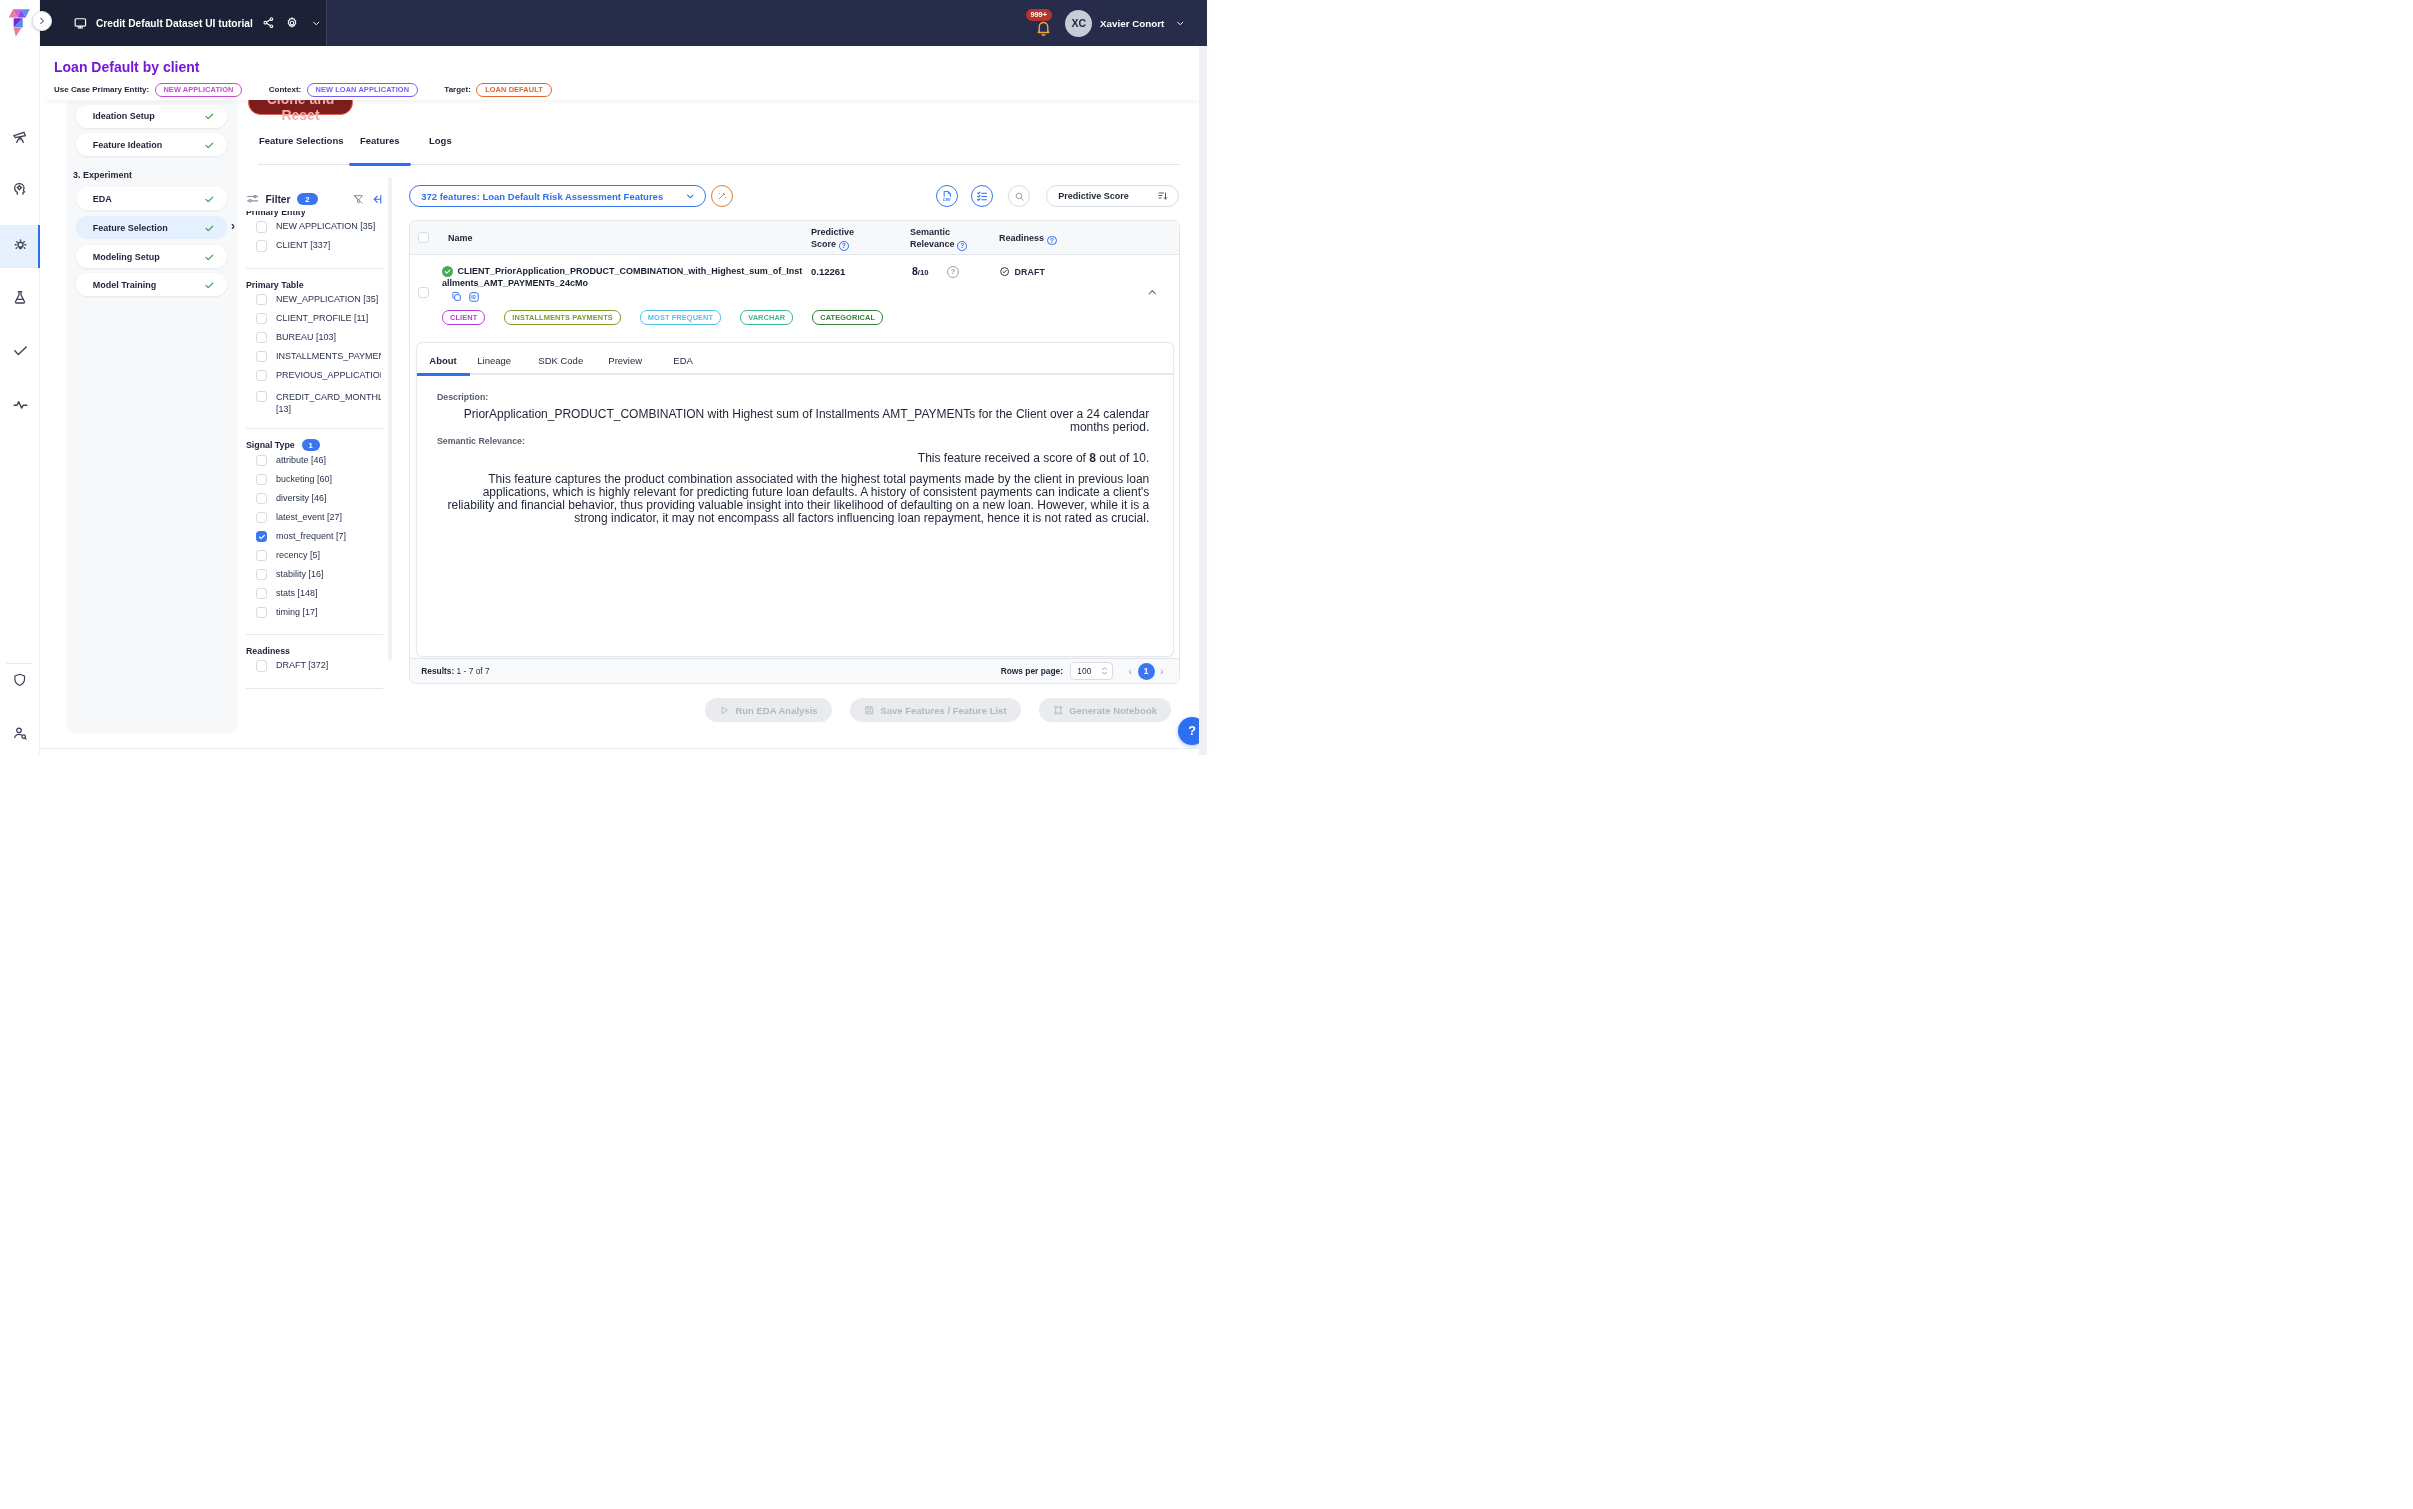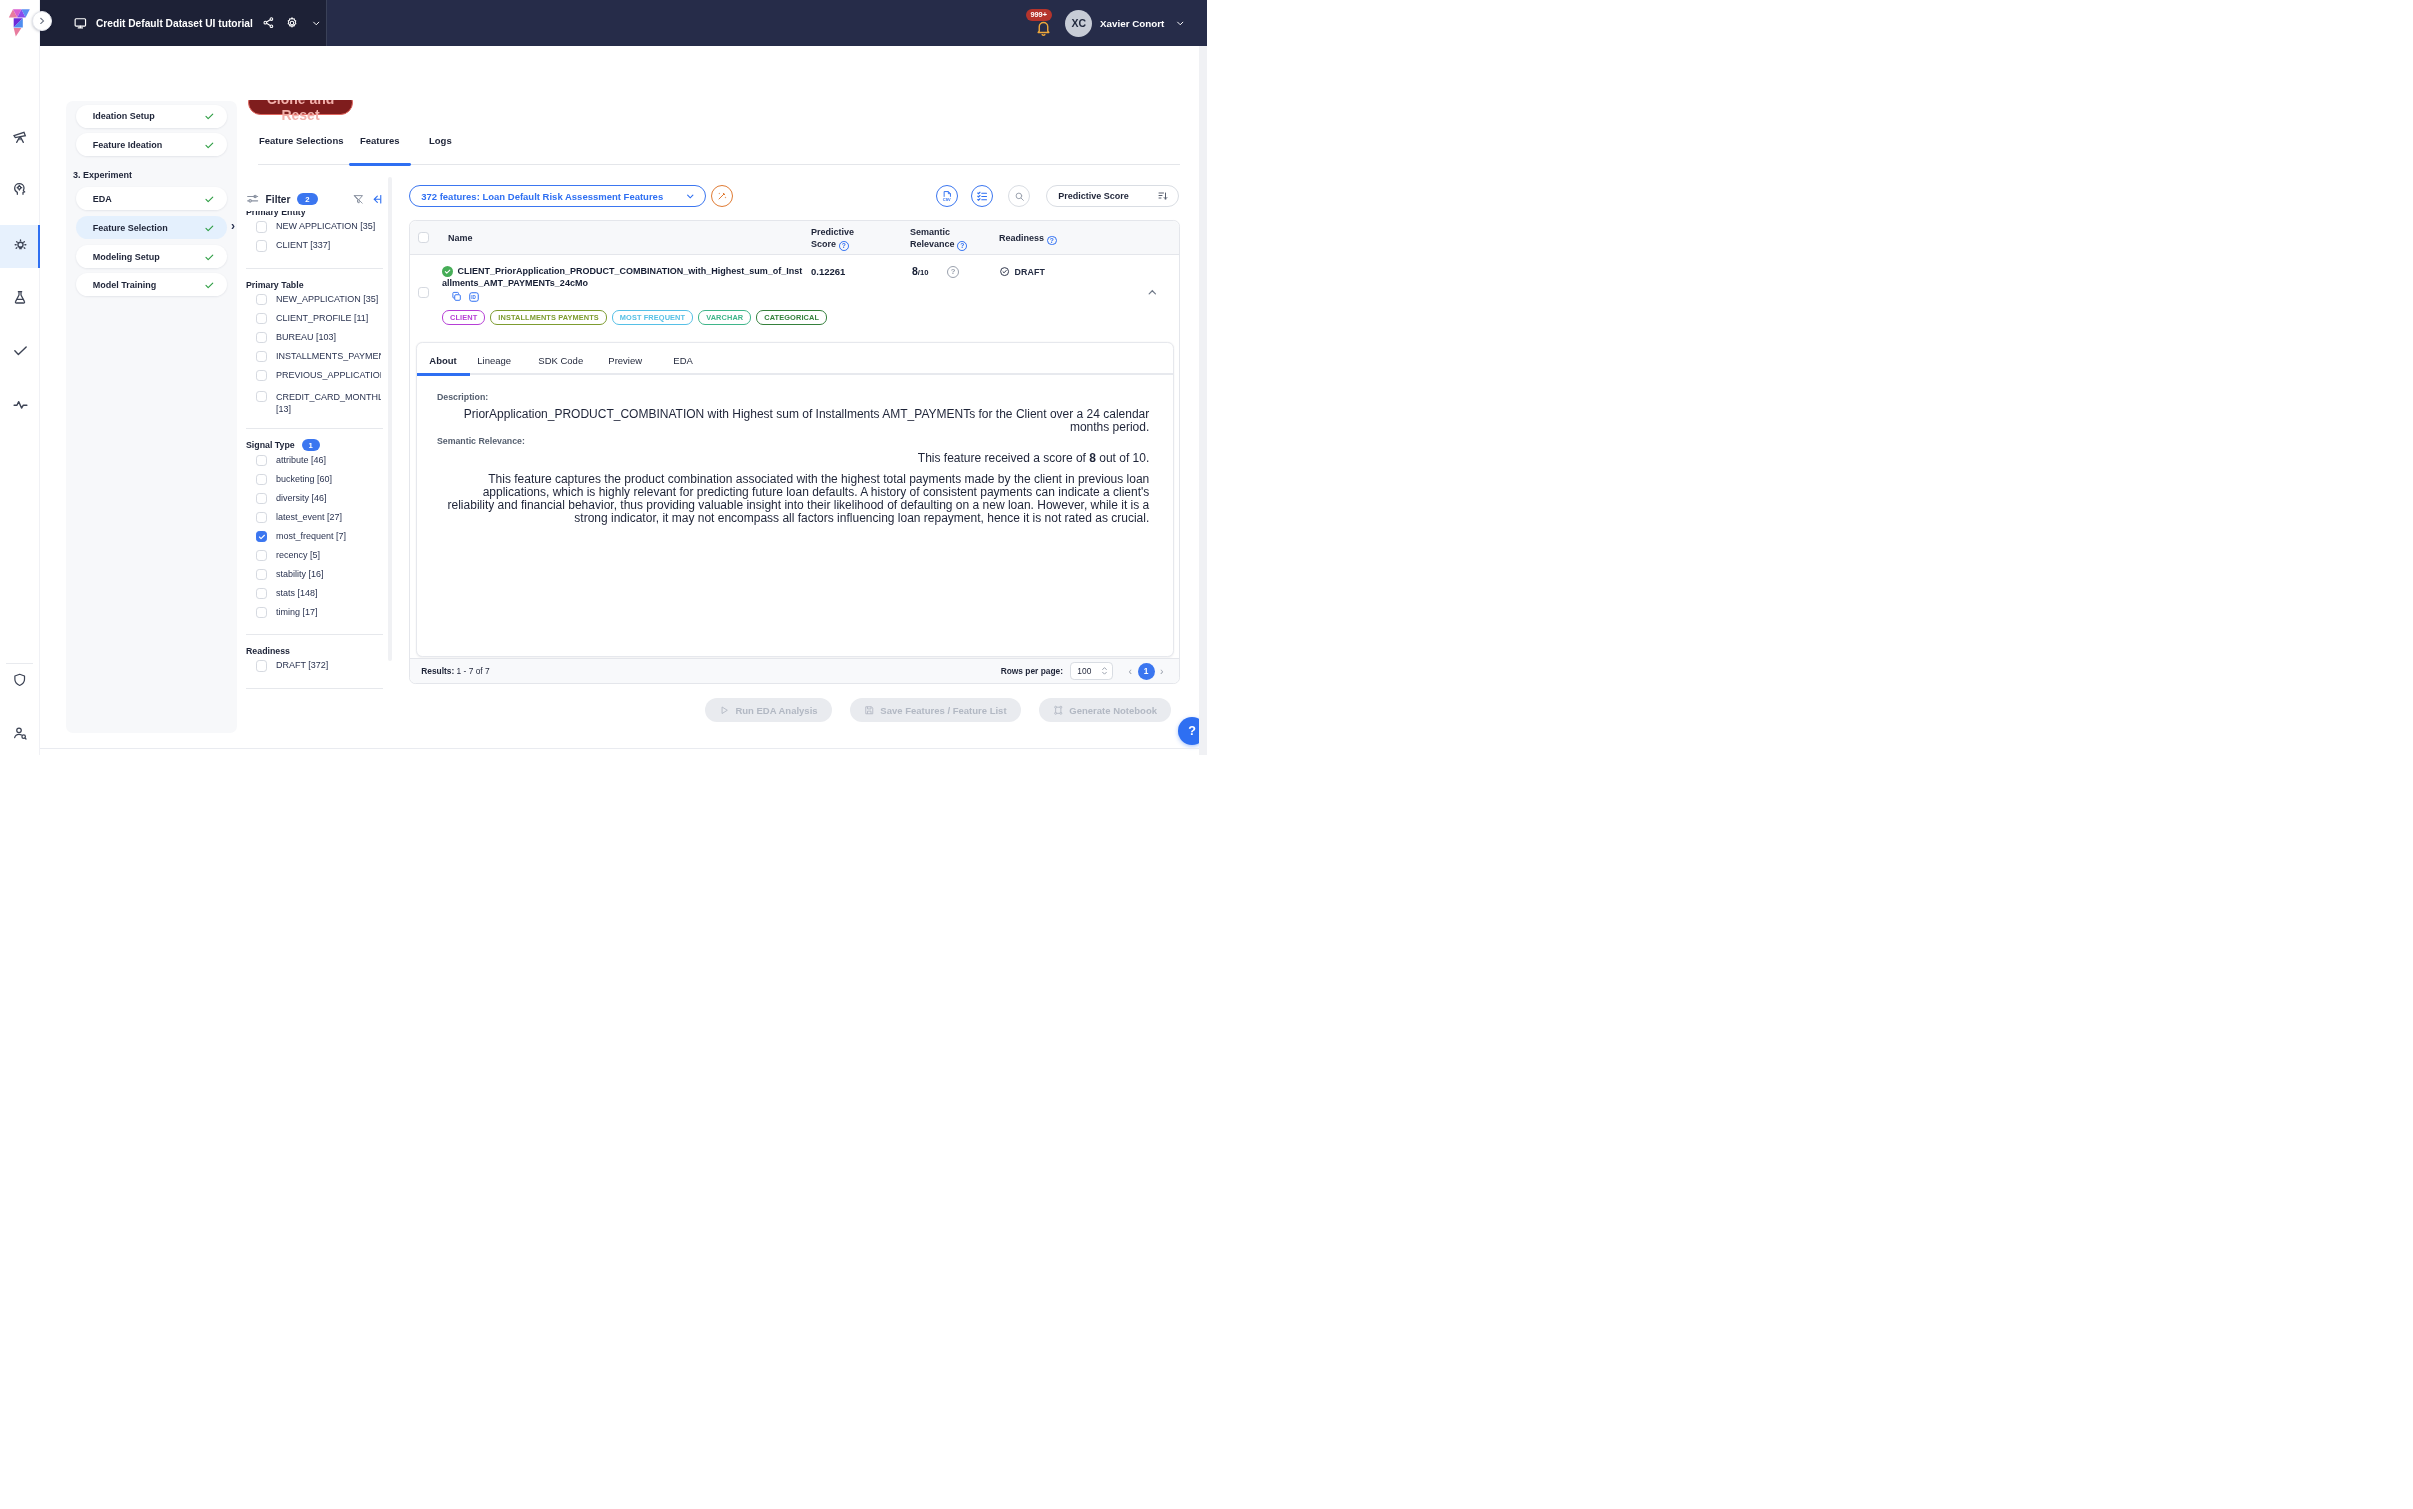--- a/index.html
+++ b/index.html
@@ -87,21 +87,21 @@
   .ftable { position:absolute; left:369px; top:120px; width:771px; height:464px; border:0.7px solid #e4e6eb; border-radius:6.3px; background:#fff; }
   .thead { position:absolute; left:0; right:0; top:0; height:34px; background:#f7f8fa; border-bottom:0.7px solid #e4e6eb; border-radius:6.3px 6.3px 0 0; }
   .th { position:absolute; font-size:9px; font-weight:700; color:#1e2438; line-height:12px; }
   .q-ic { display:inline-flex; width:9.8px; height:9.8px; border:0.9px solid var(--accent-blue); color:var(--accent-blue); border-radius:50%; font-size:6.7px; font-weight:700; align-items:center; justify-content:center; vertical-align:-1.4px; margin-left:2.8px; }
   .q-ic.gray { border-color:#9aa1ad; color:#9aa1ad; width:12.6px; height:12.6px; font-size:7.7px; }
   .trow { position:absolute; left:0; right:0; top:34px; height:80px; }
   .row-cbx { position:absolute; left:7.7px; }
   .feat-name { position:absolute; left:32px; top:9.8px; width:364px; font-size:9px; font-weight:700; color:#151d33; line-height:12.6px; word-break:break-all; text-indent:15.4px; }
   .feat-check { position:absolute; left:32px; top:10.5px; width:11.2px; height:11.2px; border-radius:50%; background:#46ad57; display:flex; align-items:center; justify-content:center; }
   .mini-ic { position:absolute; top:36px; width:12px; height:12px; color:var(--accent-blue); }
-  .tags-row { position:absolute; left:32px; top:55px; display:flex; gap:5px; }
+  .tags-row { position:absolute; left:32px; top:55px; display:flex; gap:19px; }
   .tag { border:1.1px solid; border-radius:7px; padding:1.8px 7px; font-size:7.4px; font-weight:700; letter-spacing:0.1px; white-space:nowrap; background:#fff; }
   .score { position:absolute; left:401px; top:11.2px; font-size:9.5px; font-weight:700; color:#151d33; }
   .sem { position:absolute; left:502px; top:9.8px; font-weight:700; color:#151d33; font-size:10.5px; }
   .sem small { font-size:7.7px; font-weight:600; }
   .sem-q { position:absolute; left:534px; top:10.5px; }
   .readiness-cell { position:absolute; left:589px; top:11.2px; display:flex; align-items:center; gap:4.2px; font-size:8.8px; font-weight:700; color:#232b42; letter-spacing:0.2px; }
   .collapse-ic { position:absolute; left:736px; top:31px; color:#717a89; cursor:pointer; }
 
   
   .detail-card { position:absolute; left:6.3px; top:121px; width:758px; height:315px; border:0.7px solid #e6e8ed; border-radius:6.3px; background:#fff; box-shadow:0 0.7px 2.1px rgba(16,24,40,.06);text-align:right; }
@@ -244,20 +244,33 @@
       </span>
     </div>
   </header>
 
   <button class="expand-btn">
     <svg width="9.8" height="9.8" viewBox="0 0 24 24" fill="none" stroke="#6b7280" stroke-width="2.6" stroke-linecap="round">
         <path d="M9 5.5l7 6.5-7 6.5"></path>
       </svg>
   </button>
 
+  <div class="title-band">
+    <div class="page-title">Loan Default by client</div>
+    <div class="badges-row">
+      <span>Use Case Primary Entity:</span>
+      <span class="hdr-pill pill-entity">NEW APPLICATION</span>
+      <span class="gap"></span>
+      <span>Context:</span>
+      <span class="hdr-pill pill-context">NEW LOAN APPLICATION</span>
+      <span class="gap"></span>
+      <span>Target:</span>
+      <span class="hdr-pill pill-target">LOAN DEFAULT</span>
+    </div>
+  </div>
 
   <div class="content">
 
     <nav class="steps-card">
       <div class="step-pill" style="top:3.5px">
         <span>Ideation Setup</span>
           <span class="spc"></span>
         <svg width="10.5" height="10.5" viewBox="0 0 24 24" fill="none" stroke="#2e9e44" stroke-width="2.6" stroke-linecap="round" stroke-linejoin="round">
             <path d="M4.5 12.5l5 5L20 7"></path>
           </svg>

